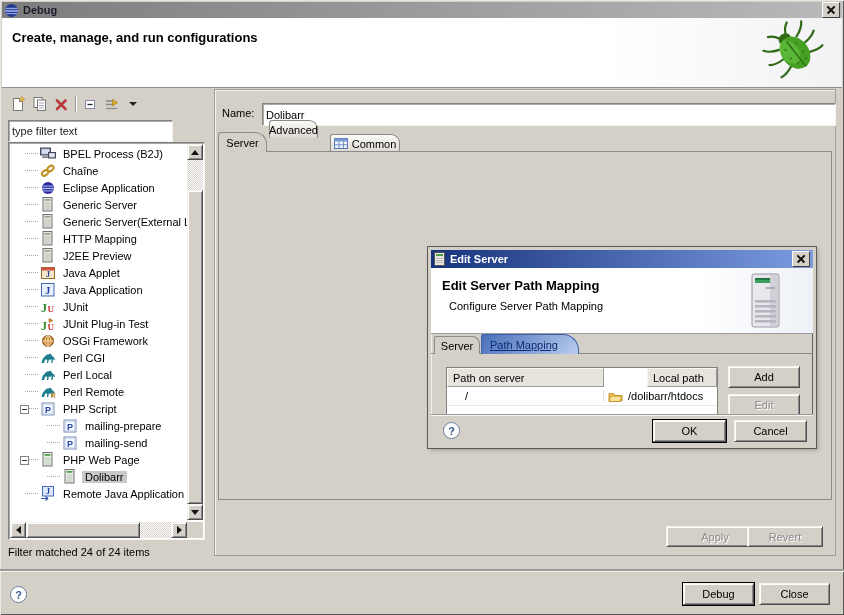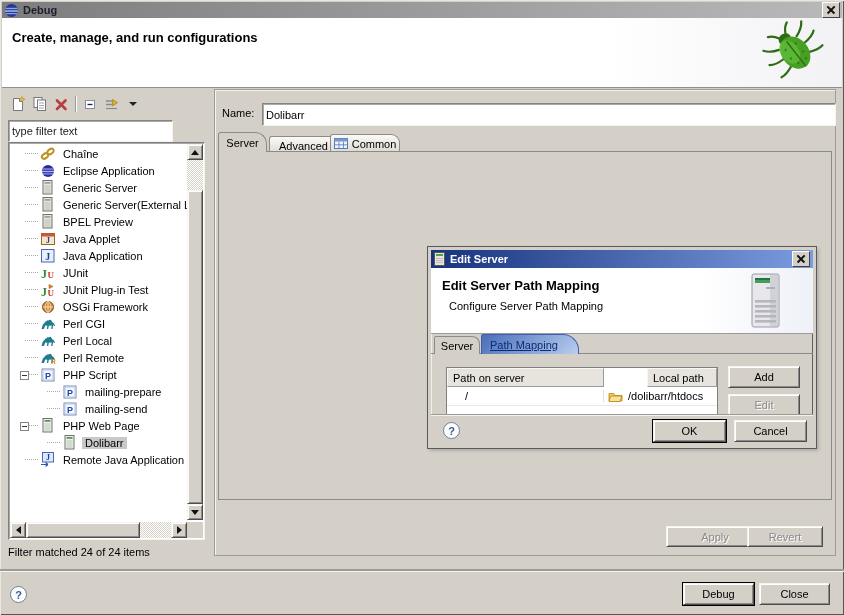--- a/index.html
+++ b/index.html
@@ -199,20 +199,33 @@
     </span>
   </div>
 
   
   <input class="abs txt" style="left: 8px; top: 120px; width: 157px; height: 18px; color: rgb(34, 34, 34);" value="type filter text">
 
   
   <div class="abs treebox">
     <div class="treeview">
 
+      <div class="titem">
+        <span class="ticon">
+            <svg width="16" height="14">
+              <rect x="0.5" y="1" width="10" height="7" fill="#8899bb" stroke="#445"></rect>
+              <rect x="1.8" y="2.2" width="7.4" height="4.6" fill="#d6def0"></rect>
+              <rect x="3.5" y="8" width="4" height="1.5" fill="#99a"></rect>
+              <rect x="2" y="9.5" width="7" height="1.5" fill="#778"></rect>
+              <rect x="8.5" y="5.5" width="7" height="5.5" fill="#aab4cc" stroke="#445"></rect>
+              <rect x="9.6" y="6.6" width="4.8" height="3.2" fill="#e4e9f4"></rect>
+            </svg>
+          </span>
+        <span class="tlabel">BPEL Process (B2J)</span>
+      </div>
 
       <div class="titem">
         <span class="ticon">
             <svg width="16" height="14">
               <g stroke="#c09020" stroke-width="2" fill="none">
                 <ellipse cx="5" cy="9" rx="3.4" ry="2.3" transform="rotate(-35 5 9)"></ellipse>
                 <ellipse cx="10.5" cy="4.5" rx="3.4" ry="2.3" transform="rotate(-35 10.5 4.5)"></ellipse>
               </g>
             </svg>
           </span>
@@ -264,23 +277,36 @@
         <span class="ticon">
             <svg width="12" height="15">
               <rect x="1" y="0.5" width="9" height="13.5" fill="#e6e6de" stroke="#707070"></rect>
               <rect x="2.5" y="2" width="6" height="1.8" fill="#9aa89a"></rect>
               <rect x="2.5" y="5.5" width="6" height="1" fill="#bcbcb4"></rect>
               <rect x="2.5" y="7.5" width="6" height="1" fill="#bcbcb4"></rect>
               <rect x="2.5" y="9.5" width="6" height="1" fill="#bcbcb4"></rect>
               <rect x="2.5" y="11.5" width="6" height="1" fill="#bcbcb4"></rect>
             </svg>
           </span>
-        <span class="tlabel">BPEL Preview</span>
-      </div>
-
+        <span class="tlabel">HTTP Mapping</span>
+      </div>
+
+      <div class="titem">
+        <span class="ticon">
+            <svg width="12" height="15">
+              <rect x="1" y="0.5" width="9" height="13.5" fill="#e6e6de" stroke="#707070"></rect>
+              <rect x="2.5" y="2" width="6" height="1.8" fill="#9aa89a"></rect>
+              <rect x="2.5" y="5.5" width="6" height="1" fill="#bcbcb4"></rect>
+              <rect x="2.5" y="7.5" width="6" height="1" fill="#bcbcb4"></rect>
+              <rect x="2.5" y="9.5" width="6" height="1" fill="#bcbcb4"></rect>
+              <rect x="2.5" y="11.5" width="6" height="1" fill="#bcbcb4"></rect>
+            </svg>
+          </span>
+        <span class="tlabel">J2EE Preview</span>
+      </div>
 
       <div class="titem">
         <span class="ticon">
             <svg width="15" height="14">
               <rect x="0.5" y="1.5" width="13" height="11" fill="#f2e6cc" stroke="#9a6820"></rect>
               <rect x="0.5" y="1.5" width="13" height="3" fill="#cc5544"></rect>
               <text x="7" y="11" font-size="8" fill="#224488" text-anchor="middle" font-weight="bold" font-family="serif">J</text>
             </svg>
           </span>
         <span class="tlabel">Java Applet</span>
@@ -464,21 +490,21 @@
   
   <div class="abs rpanel"></div>
 
   <div class="abs" style="left:222px;top:107px;">Name:</div>
   <input class="abs txt" style="left: 262px; top: 103px; width: 566px; height: 19px;" value="Dolibarr">
 
   
   <div class="abs mtab active" style="left:218px;top:132px;width:49px;height:20px;">
     <span>Server</span>
   </div>
-  <div class="abs mtab inactive" style="left:269px;top:136px;width:69px;height:18px;">
+  <div class="abs mtab inactive" style="left:269px;top:120px;width:49px;height:18px;">
     <span>Advanced</span>
   </div>
   <div class="abs mtab inactive" style="left:330px;top:134px;width:70px;height:18px;">
     <span style="display:flex;">
         <svg width="14" height="11">
           <rect x="0.5" y="0.5" width="13" height="10" fill="#eef2fa" stroke="#5577bb"></rect>
           <rect x="0.5" y="0.5" width="13" height="3" fill="#7799cc"></rect>
           <path d="M5 3.5 V10.5 M9.5 3.5 V10.5 M0.5 6.8 H13.5" stroke="#5577bb" stroke-width="0.8"></path>
         </svg>
       </span>

